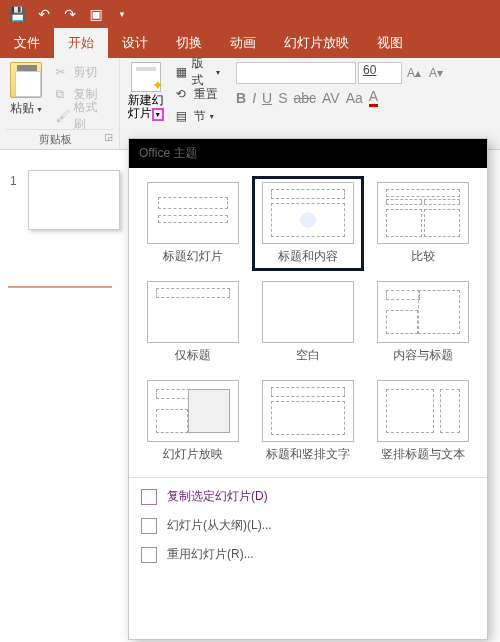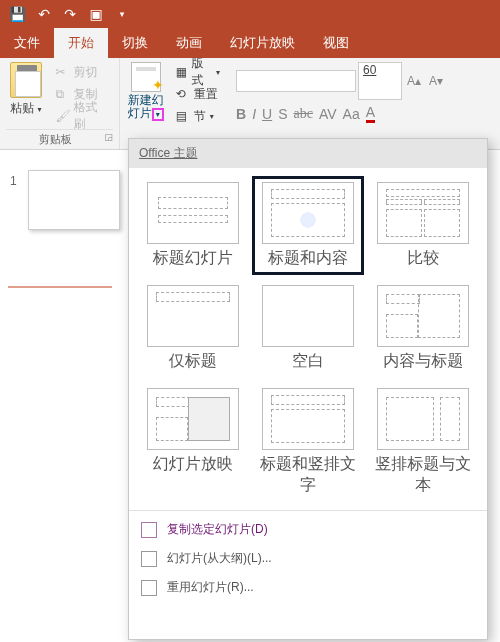--- a/index.html
+++ b/index.html
@@ -25,45 +25,45 @@
 
 .clip-right { display: flex; flex-direction: column; gap: 2px; margin-left: 6px; }
 .small-btn { display: flex; align-items: center; gap: 4px; font-size: 12px; color: #444; padding: 2px 4px; height: 20px; }
 .small-btn.disabled { color: #bbb; }
 .small-btn .ic { width: 14px; height: 14px; display: inline-block; }
 
 .newslide-col { display: flex; flex-direction: column; align-items: center; width: 44px; }
 .newslide-icon { width: 30px; height: 30px; background: #fff; border: 1px solid #bbb; position: relative; }
 .newslide-icon::before { content: ""; position: absolute; top: 4px; left: 4px; right: 4px; height: 4px; background: #ddd; }
 .newslide-icon::after { content: "✦"; position: absolute; bottom: -2px; right: -4px; color: #f3b200; font-size: 14px; }
-.newslide-label { font-size: 12px; color: #0c4a6e; text-align: center; line-height: 13px; margin-top: 2px; }
+.newslide-label { font-size: 12px; color: #000000; text-align: center; line-height: 13px; margin-top: 2px; }
 .dd-arrow { font-size: 8px; border: 2px solid #e83ee8; padding: 0 2px; }
 
 .slide-right { display: flex; flex-direction: column; gap: 2px; margin-left: 6px; }
 
 .font-area { display: flex; flex-direction: column; gap: 4px; padding-top: 4px; }
 .font-row1 { display: flex; align-items: center; gap: 2px; }
 .font-combo { width: 120px; height: 22px; border: 1px solid #ccc; background: #fff; font-size: 12px; padding: 0 4px; color: #888; }
-.size-combo { width: 44px; height: 38px; border: 1px solid #ccc; background: #fff; font-size: 12px; padding: 0 4px; text-align: left; color: #444; text-decoration: underline; }
+.size-combo { width: 44px; height: 22px; border: 1px solid #ccc; background: #fff; font-size: 12px; padding: 0 4px; text-align: left; color: #444; text-decoration: underline; }
 .font-btn { width: 20px; height: 22px; display: flex; align-items: center; justify-content: center; color: #888; font-size: 12px; border: none; background: transparent; }
 .font-row2 { display: flex; gap: 6px; align-items: center; }
 .font-row2 .f { color: #888; font-size: 14px; }
 
 .slide-panel { position: absolute; left: 0; top: 150px; width: 120px; bottom: 0; background: #fff; padding: 20px 8px; }
 .slide-num { position: absolute; left: 10px; top: 24px; font-size: 12px; color: #666; }
 .slide-thumb { width: 92px; height: 60px; background: #fff; border: 1px solid #ccc; margin-left: 20px; box-shadow: 2px 2px 4px rgba(0,0,0,0.2); }
 .red-line { position: absolute; left: 8px; top: 136px; width: 104px; height: 2px; background: #c43e1c; opacity: 0.5; }
 
 .dropdown { position: absolute; left: 128px; top: 138px; width: 360px; height: 502px; background: #fff; border: 1px solid #c8c8c8; box-shadow: 4px 4px 12px rgba(0,0,0,0.25); z-index: 10; }
-.dd-header { padding: 6px 10px; font-size: 12px; color: #666; background: #e5e5e5; text-decoration: underline; }
+.dd-header { padding: 6px 10px; font-size: 12px; color: #666; background: #000000; }
 .layouts { padding: 8px; display: grid; grid-template-columns: repeat(3, 1fr); gap: 4px 4px; }
 .layout-item { display: flex; flex-direction: column; align-items: center; padding: 6px 4px; }
 .layout-item.selected { border: 3px solid #0f172a; padding: 3px 1px; }
 .layout-thumb { width: 92px; height: 62px; background: #fff; border: 1px solid #bbb; position: relative; }
-.layout-label { font-size: 16px; color: #555; margin-top: 4px; text-align: center; }
+.layout-label { font-size: 12px; color: #555; margin-top: 4px; text-align: center; }
 
 .lt-title::before { content:""; position:absolute; top:14px; left:10px; right:10px; height:10px; border:1px dashed #aaa; }
 .lt-title::after { content:""; position:absolute; top:32px; left:10px; right:10px; height:6px; border:1px dashed #aaa; }
 .lt-content::before { content:""; position:absolute; top:6px; left:8px; right:8px; height:8px; border:1px dashed #aaa; }
 .lt-content::after { content:""; position:absolute; top:20px; left:8px; right:8px; bottom:6px; border:1px dashed #aaa; background: radial-gradient(circle at 50% 50%, #e8f0ff 20%, transparent 20%); }
 .lt-section::before { content:""; position:absolute; top:24px; left:8px; width:38px; height:10px; border:1px dashed #aaa; }
 .lt-section::after { content:""; position:absolute; top:40px; left:8px; width:38px; height:6px; border:1px dashed #aaa; }
 .lt-two::before { content:""; position:absolute; top:6px; left:8px; right:8px; height:8px; border:1px dashed #aaa; }
 .lt-two::after { content:""; position:absolute; top:20px; left:8px; width:36px; bottom:6px; border:1px dashed #aaa; box-shadow: 40px 0 0 #fff, 40px 0 0 0 #fff inset; }
 .lt-two .r2 { position:absolute; top:20px; right:8px; width:36px; bottom:6px; border:1px dashed #aaa; }
@@ -96,20 +96,21 @@
   <div class="qat-btn">💾</div>
   <div class="qat-btn">↶</div>
   <div class="qat-btn">↷</div>
   <div class="qat-btn">▣</div>
   <div class="qat-btn" style="font-size:9px;">▾</div>
 </div>
 
 <div class="tabbar">
   <div class="tab">文件</div>
   <div class="tab active">开始</div>
+  <div class="tab">设计</div>
   <div class="tab">切换</div>
   <div class="tab">动画</div>
   <div class="tab">幻灯片放映</div>
   <div class="tab">视图</div>
 </div>
 
 <div class="ribbon">
   <div class="group" style="width:120px;">
     <div style="display:flex;">
       <div class="paste-col">
@@ -164,21 +165,21 @@
       <div class="font-combo"></div>
       <div class="size-combo">60</div>
       <div class="font-btn">A▴</div>
       <div class="font-btn">A▾</div>
     </div>
     <div class="font-row2">
       <span class="f" style="font-weight:bold;">B</span>
       <span class="f" style="font-style:italic;">I</span>
       <span class="f" style="text-decoration:underline;">U</span>
       <span class="f">S</span>
-      <span class="f" style="text-decoration:line-through;font-family:Liberation Serif, serif;">abc</span>
+      <span class="f" style="text-decoration:line-through;">abc</span>
       <span class="f">AV</span>
       <span class="f">Aa</span>
       <span class="f" style="border-bottom:3px solid #c00;">A</span>
     </div>
   </div>
 </div>
 
 <div class="slide-panel">
   <div class="slide-num">1</div>
   <div class="slide-thumb"></div>

